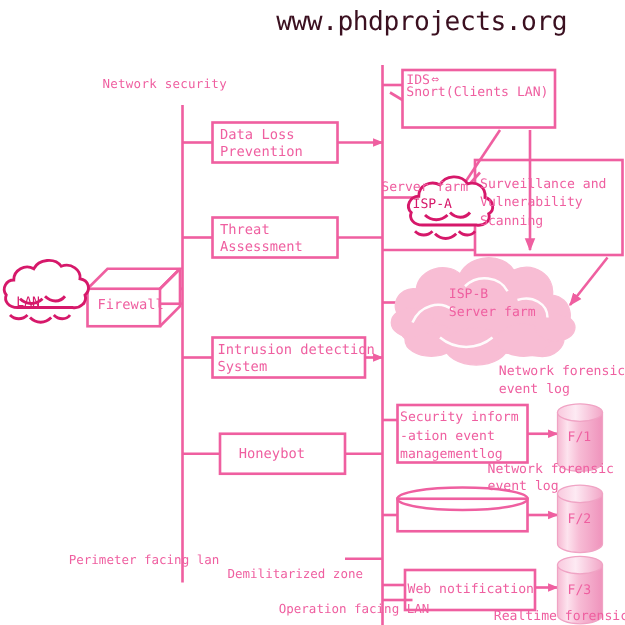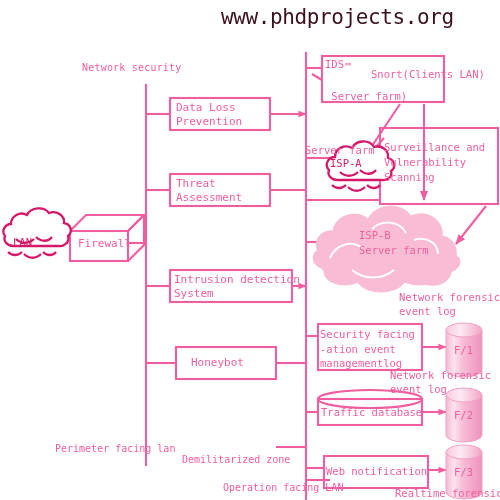--- a/index.html
+++ b/index.html
@@ -194,38 +194,36 @@
   <div class="txt boxlabel" style="left:176px;top:177px;">Threat</div>
   <div class="txt boxlabel" style="left:176px;top:191px;">Assessment</div>
 
   <div class="txt boxlabel" style="left:174px;top:273px;">Intrusion detection</div>
   <div class="txt boxlabel" style="left:174px;top:287px;">System</div>
 
   <div class="txt boxlabel" style="left:191px;top:356px;">Honeybot</div>
 
   <div class="txt freelabel" style="left:325px;top:57px;">IDS</div>
   <div class="txt freelabel" style="left:345px;top:56px;">⇔</div>
-  <div class="txt freelabel" style="left:325px;top:67px;margin-left:46px;">Snort(Clients LAN)</div>
-  <div class="txt freelabel" style="left:325px;top:89px;"> Server farm)</div>
+  <div class="txt freelabel" style="left:325px;top:67px;">Snort(Clients LAN)</div>
 
   <div class="txt freelabel" style="left:384px;top:140px;">Surveillance and</div>
   <div class="txt freelabel" style="left:384px;top:155px;">Vulnerability</div>
   <div class="txt freelabel" style="left:384px;top:170px;">Scanning</div>
 
   <div class="txt freelabel" style="left:305px;top:143px;">Server farm</div>
   <div class="txt freelabel" style="left:330px;top:156px;color:#d6186a;">ISP-A</div>
 
   <div class="txt freelabel" style="left:359px;top:228px;">ISP-B</div>
   <div class="txt freelabel" style="left:359px;top:243px;">Server farm</div>
 
-  <div class="txt freelabel" style="left:320px;top:327px;">Security facing</div>
+  <div class="txt freelabel" style="left:320px;top:327px;">Security inform</div>
   <div class="txt freelabel" style="left:320px;top:342px;">-ation event</div>
   <div class="txt freelabel" style="left:320px;top:356px;">managementlog</div>
 
-  <div class="txt freelabel" style="left:321px;top:405px;">Traffic database</div>
   <div class="txt freelabel" style="left:326px;top:464px;">Web notification</div>
 
   <div class="txt cyllabel" style="left:454px;top:344px;">F/1</div>
   <div class="txt cyllabel" style="left:454px;top:409px;">F/2</div>
   <div class="txt cyllabel" style="left:454px;top:466px;">F/3</div>
 
   <div class="txt freelabel" style="left:399px;top:290px;">Network forensic</div>
   <div class="txt freelabel" style="left:399px;top:304px;">event log</div>
 
   <div class="txt freelabel" style="left:390px;top:368px;">Network forensic</div>

